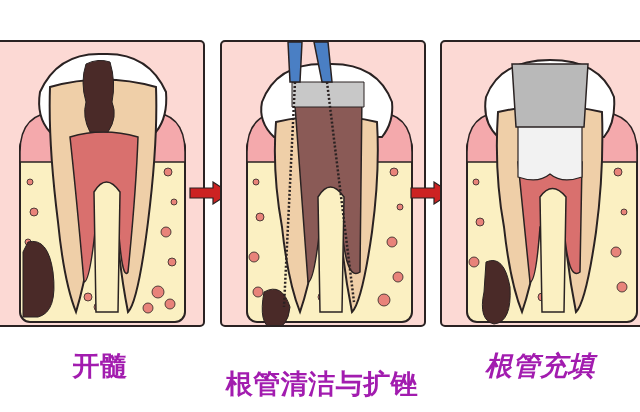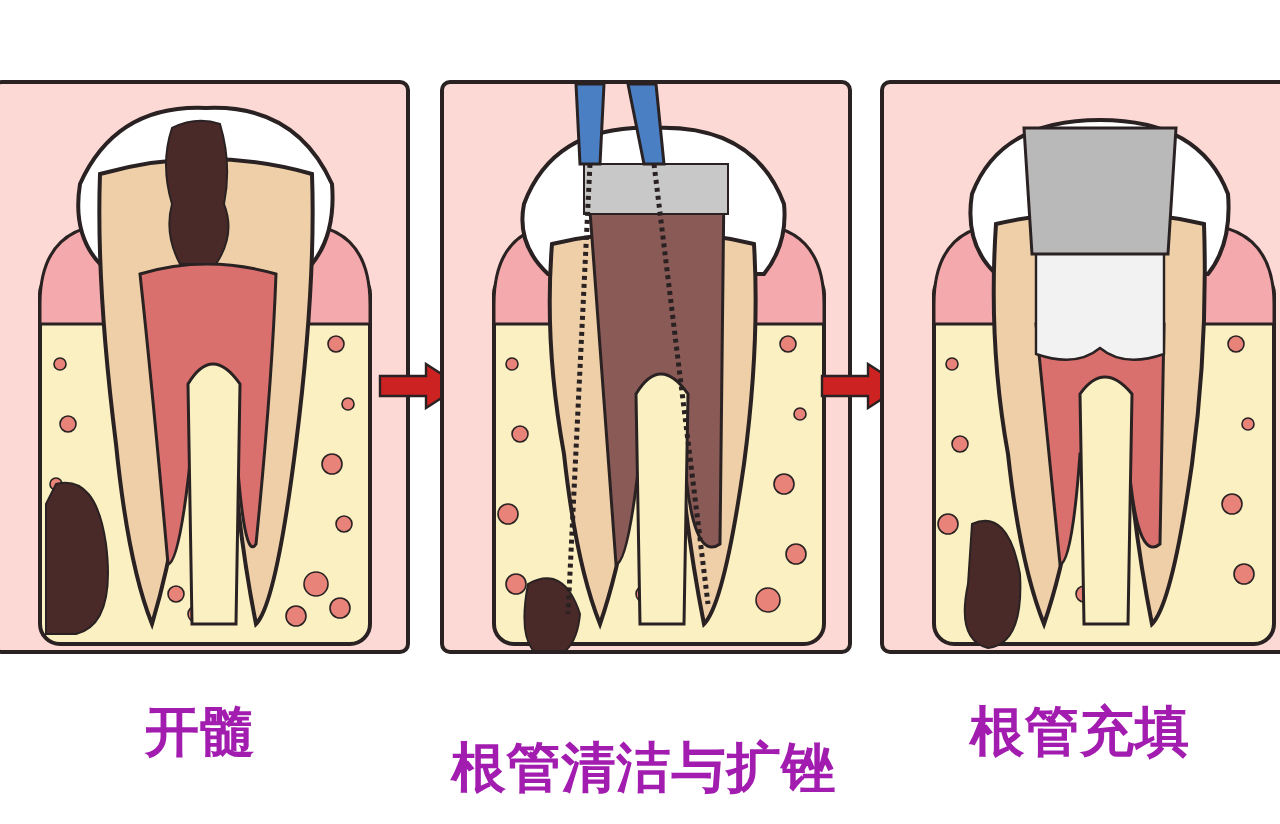--- a/index.html
+++ b/index.html
@@ -8,21 +8,21 @@
   #p1 { left:-4px; width:209px; }
   #p2 { left:220px; width:206px; }
   #p3 { left:440px; width:206px; }
   .panel svg { position:absolute; left:0; top:0; }
   .arrow { position:absolute; top:181px; width:42px; height:24px; }
   #a1 { left:189px; }
   #a2 { left:410px; }
   .caption { position:absolute; top:348px; color:#a21caf; font-size:27px; font-weight:bold; text-align:center; letter-spacing:0.5px; }
   #c1 { left:40px; width:120px; }
   #c2 { left:222px; width:200px;margin-top:18px; }
-  #c3 { left:470px; width:140px; }
+  #c3 { left:470px; width:140px;font-style:italic; }
 </style>
 </head>
 <body>
 
 <div class="panel" id="p1">
   <svg width="209" height="287" viewBox="0 0 209 287">
 
     <rect x="22" y="95" width="165" height="185" rx="10" fill="#fbf0c2" stroke="#2a2222" stroke-width="2"></rect>
 
     <path d="M22 110 Q22 70 60 70 L150 70 Q187 70 187 110 L187 120 L22 120 Z" fill="#f4a9ac" stroke="#2a2222" stroke-width="1.5"></path>

